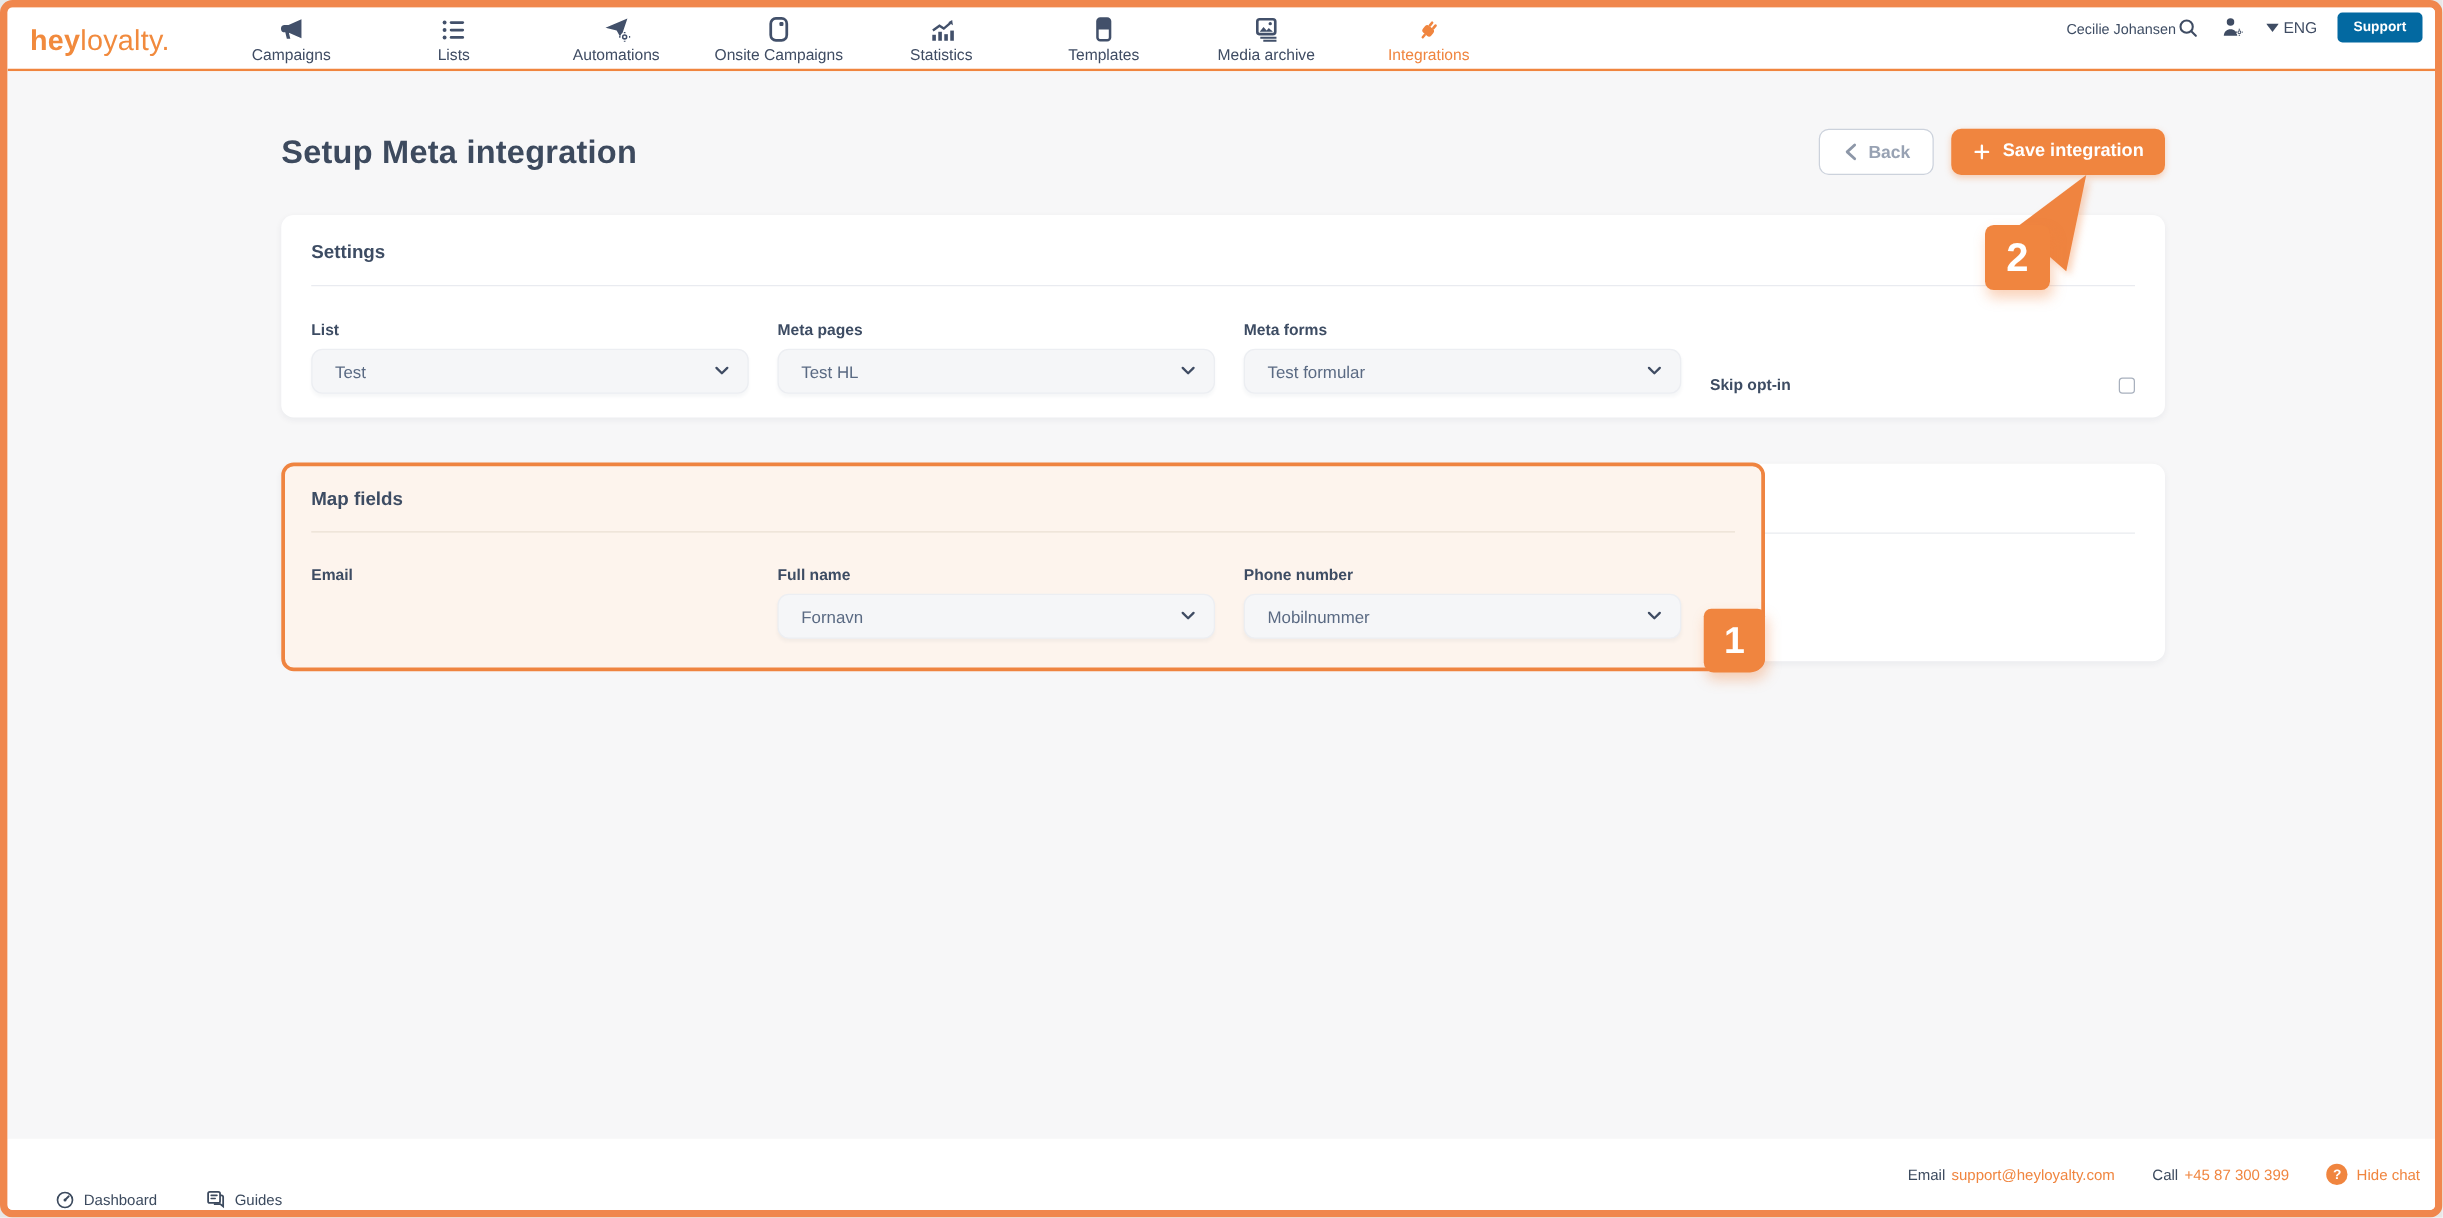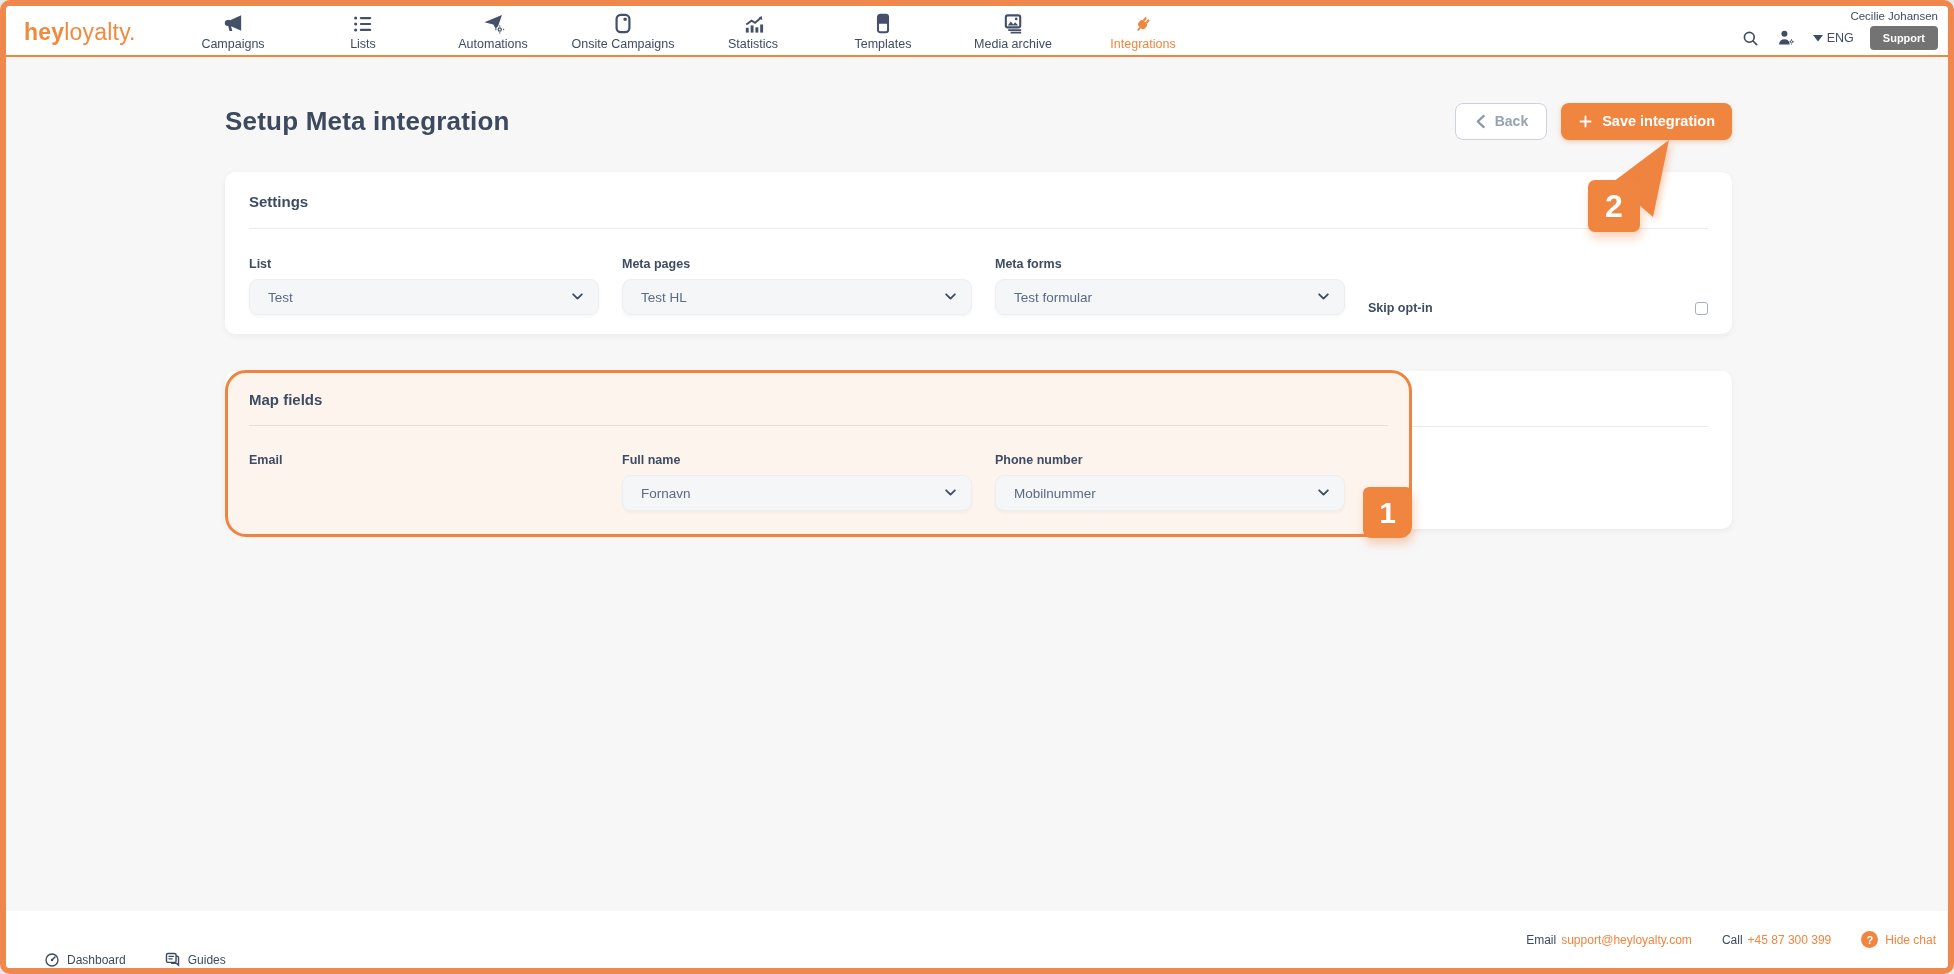--- a/index.html
+++ b/index.html
@@ -28,27 +28,27 @@
   .nav-item {
     width:130px; height:49px; display:flex; flex-direction:column;
     align-items:center; justify-content:flex-start; padding-top:6px;
     cursor:pointer;
   }
   .nav-item .nicon { height:23px; display:flex; align-items:center; }
   .nav-item .nlabel { font-size:12.5px; color:#3f4c63; margin-top:2px; }
   .nav-item.active .nlabel { color:#f0853f; }
   .nav-right {
     position:absolute; right:10px; top:4px;
-    display:flex; flex-direction:column; align-items:flex-end;
+    display:flex; align-items:flex-end;
   }
   .user-name { font-size:11.5px; color:#3d4c63; margin-bottom:4px; }
   .nav-right-row { display:flex; align-items:center; gap:16px; }
   .lang { display:flex; align-items:center; gap:4px; font-size:12.5px; color:#3f4c63; cursor:pointer; }
   .support-btn {
-    background:#737373; color:#fff; font-size:11px; font-weight:700;
+    background:#0369a1; color:#fff; font-size:11px; font-weight:700;
     border:none; border-radius:4px; padding:6px 13px; cursor:pointer;
   }
 
   
   .main { position:relative; flex:1; background:#f7f7f8; }
   .content { margin:0 216px 0 219px; padding-top:44px; }
 
   .title-row { display:flex; align-items:center; justify-content:space-between; height:40px; }
   .page-title { font-size:26px; font-weight:700; color:#3d4a5e; letter-spacing:.2px; }
   .btn-row { display:flex; gap:14px; }
@@ -96,21 +96,21 @@
   
   .map-wrap { position:relative; height:168px; margin-top:36px; }
   .map-card {
     position:absolute; top:1px; left:0; right:0; height:158px;
     background:#fff; border-radius:10px;
     box-shadow:0 2px 6px rgba(25,39,66,.06);
   }
   .map-card-divider { position:absolute; top:55px; left:24px; right:24px; height:1px; background:#e9ebf0; }
   .map-highlight {
     position:absolute; top:0; left:0; width:1187px; height:167px;
-    background:#fdf4ed; border:3px solid #ef8440; border-radius:21px;
+    background:#fdf4ed; border:3px solid #ef8440; border-radius:10px;
     padding:17px 21px; z-index:2;
   }
   .map-highlight .card-divider { margin-top:15px; background:#eadfd4; }
   .step-badge {
     position:absolute; display:flex; align-items:center; justify-content:center;
     background:#f0853f; color:#fff; font-weight:700; z-index:4;
     box-shadow:2px 6px 10px rgba(240,130,60,.35);
   }
   .badge-1 {
     left:1138px; top:117px; width:49px; height:51px;

